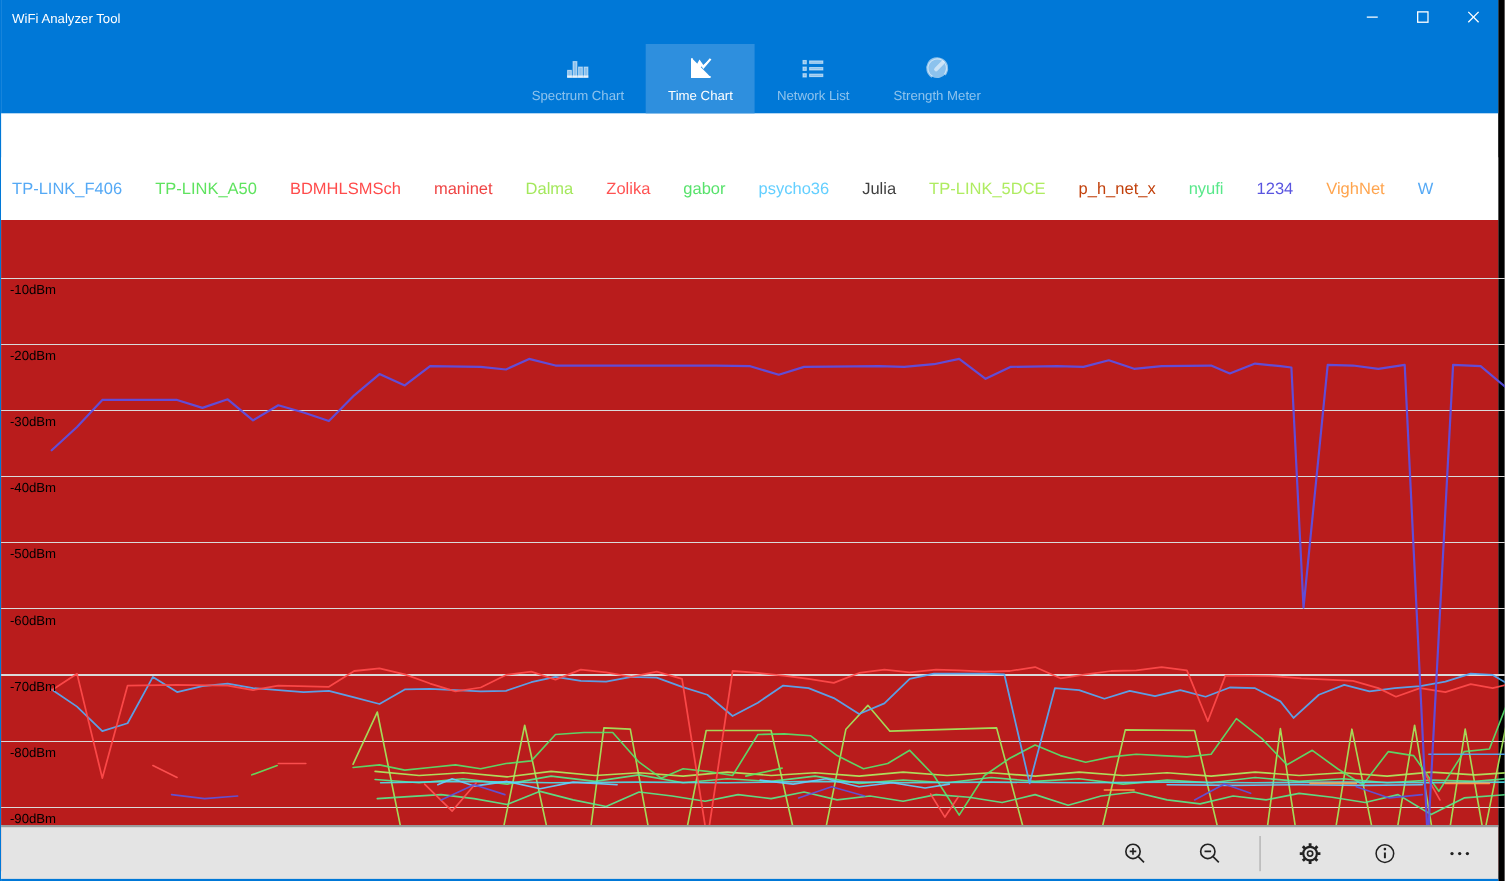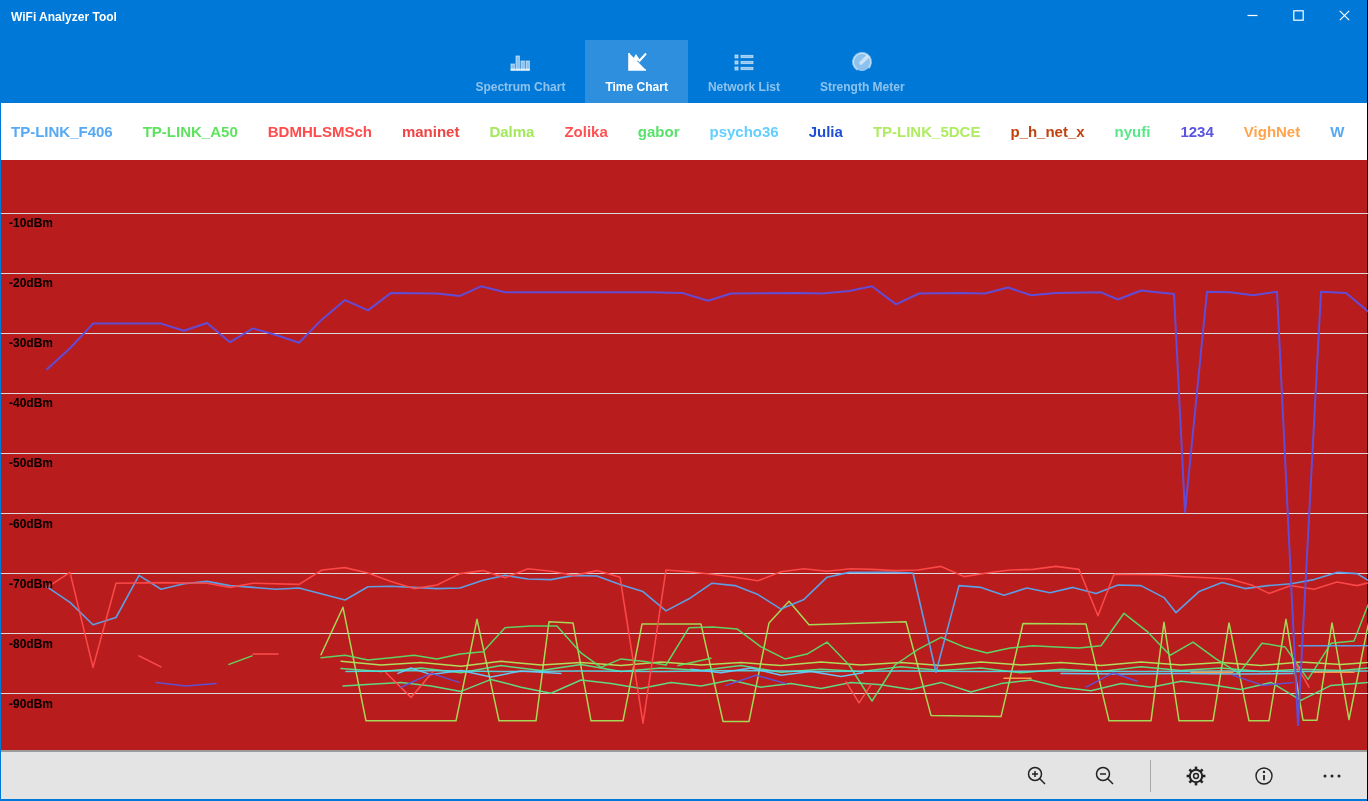--- a/index.html
+++ b/index.html
@@ -1,35 +1,35 @@
 <!DOCTYPE html>
 <html><head>
 <meta charset="utf-8">
 <style>
   html,body{margin:0;padding:0;background:#fff;}
   body{width:1368px;height:801px;overflow:hidden;font-family:"Liberation Sans","DejaVu Sans",sans-serif;position:relative;}
-  .window{position:absolute;inset:0;border-left:1px solid #0078D7;border-right:1px solid #000000;box-sizing:border-box;font-weight:bold;}
+  .window{position:absolute;inset:0;border-left:1px solid #0078D7;border-right:6px solid #000000;box-sizing:border-box;}
 
   
   .titlebar{height:40px;background:#0078D7;display:flex;align-items:flex-start;justify-content:space-between;}
   .app-title{color:#fff;font-size:12px;padding:10px 0 0 10px;}
   .caption-buttons{display:flex;height:30px;}
   .caption-btn{width:46px;height:30px;display:flex;align-items:center;justify-content:center;cursor:default;}
   .caption-btn svg{display:block;}
 
   
   .nav{height:63px;background:#0078D7;display:flex;justify-content:center;padding-left:12px;}
   .tab{height:63px;display:flex;flex-direction:column;align-items:center;justify-content:flex-start;padding:6px 20px 0 20px;box-sizing:border-box;color:rgba(255,255,255,0.55);}
   .tab .tab-icon{height:32px;display:flex;align-items:center;}
   .tab .tab-label{font-size:12px;margin-top:2px;white-space:nowrap;}
   .tab.selected{background:#2E8FDE;color:#fff;}
   .tab svg{stroke:currentColor;fill:currentColor;}
 
   
-  .legend-bar{height:57px;background:#fff;display:flex;align-items:center;gap:30px;padding-left:10px;overflow:hidden;white-space:nowrap;}
+  .legend-bar{height:57px;background:#fff;display:flex;align-items:center;gap:30px;padding-left:10px;overflow:hidden;white-space:nowrap;margin-top:40px;}
   .legend-item{font-size:15px;flex:0 0 auto;}
 
   
   .chart-area{position:relative;height:592px;background:#b91c1c;}
   .chart-svg{position:absolute;left:0;top:0;width:1368px;height:592px;}
   .ytick{position:absolute;left:8px;font-size:12px;color:#000;}
 
   
   .toolbar{position:absolute;left:0;right:0;bottom:0;height:47px;background:#E4E4E4;border-top:2px solid #9B9B9B;border-bottom:2px solid #0078D7;box-sizing:content-box;display:flex;align-items:center;justify-content:flex-end;padding-right:12px;}
   .tool-btn{width:46px;height:40px;display:flex;align-items:center;justify-content:center;margin-left:22px;}
@@ -111,21 +111,21 @@
 
   <div class="legend-bar">
       <span class="legend-item" style="color: rgb(85, 169, 245);">TP-LINK_F406</span>
       <span class="legend-item" style="color: rgb(95, 227, 95);">TP-LINK_A50</span>
       <span class="legend-item" style="color: rgb(255, 75, 75);">BDMHLSMSch</span>
       <span class="legend-item" style="color: #ef4444;">maninet</span>
       <span class="legend-item" style="color: rgb(164, 232, 92);">Dalma</span>
       <span class="legend-item" style="color: rgb(255, 82, 82);">Zolika</span>
       <span class="legend-item" style="color: rgb(87, 226, 107);">gabor</span>
       <span class="legend-item" style="color: rgb(99, 207, 255);">psycho36</span>
-      <span class="legend-item" style="color: #1d4ed8;">Julia</span>
+      <span class="legend-item" style="color: #404040;">Julia</span>
       <span class="legend-item" style="color: rgb(175, 236, 97);">TP-LINK_5DCE</span>
       <span class="legend-item" style="color: #c2410c;">p_h_net_x</span>
       <span class="legend-item" style="color: rgb(88, 232, 138);">nyufi</span>
       <span class="legend-item" style="color: rgb(90, 85, 224);">1234</span>
       <span class="legend-item" style="color: rgb(255, 164, 77);">VighNet</span>
       <span class="legend-item" style="color: rgb(85, 169, 245);">W</span>
     </div>
 
   <div class="chart-area">
     <svg class="chart-svg" viewBox="0 160 1368 592" preserveAspectRatio="none">

